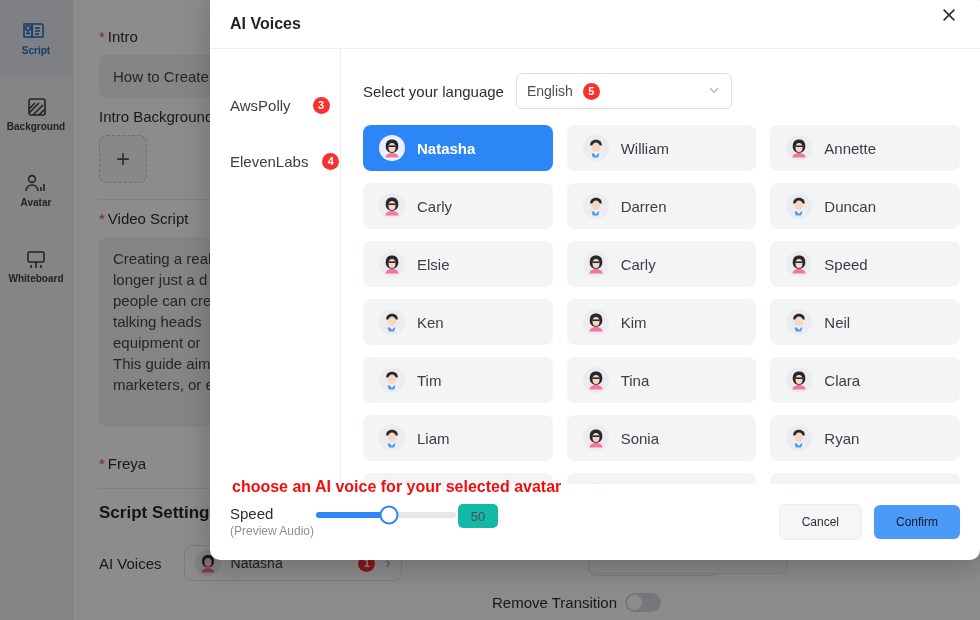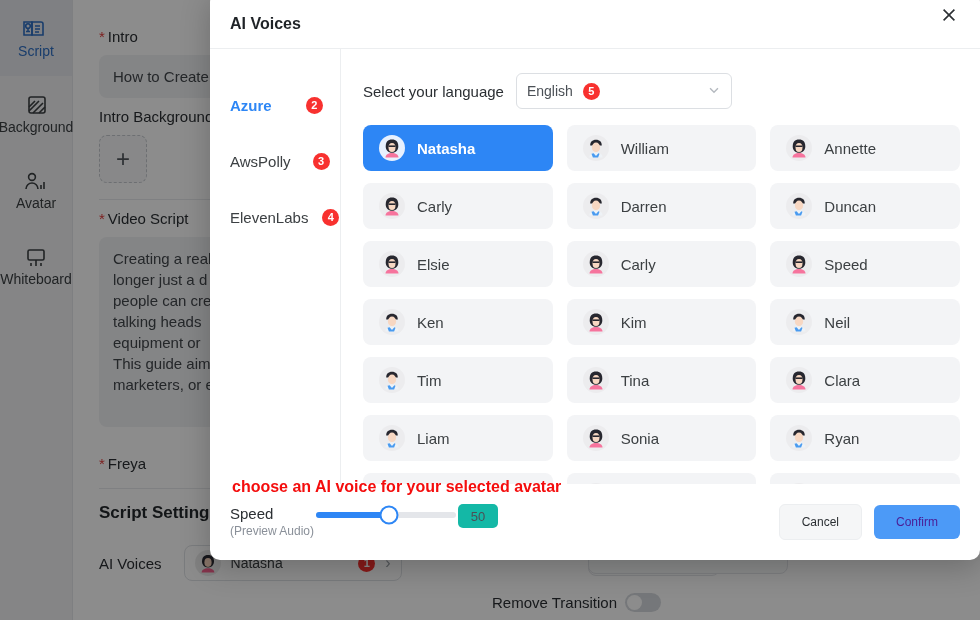--- a/index.html
+++ b/index.html
@@ -35,21 +35,22 @@
   }
   .rail-item {
     width: 72px;
     height: 76px;
     display: flex;
     flex-direction: column;
     align-items: center;
     justify-content: center;
     gap: 0;
     color: #3c4043;
-    font-size: 14px;
+    font-size: 10px;
+    font-weight: bold;
   }
   .rail-item.active {
     background: #e7eaef;
     color: #2f6fc4;
   }
   .rail-icon {
     width: 30px;
     height: 26px;
     display: block;
   }
@@ -363,21 +364,21 @@
   .btn {
     height: 34px;
     border-radius: 6px;
     font-size: 12px;
     display: flex;
     align-items: center;
     justify-content: center;
     padding: 0 22px;
   }
   .btn-cancel { background: #f5f6f7; color: #2b2f33; border: 1px solid #eceef0; }
-  .btn-confirm { background: #4c9af7; color: #4c1d95; }
+  .btn-confirm { background: #4c9af7; color: #0f172a; }
 
   
   .annotation {
     position: absolute;
     left: 232px;
     top: 478px;
     font-size: 16px;
     color: #f40d0d;
     font-weight: bold;
     white-space: nowrap;
@@ -498,24 +499,20 @@
     <span class="close-btn">
       <svg viewBox="0 0 20 20" width="18" height="18" stroke="#2c3034" stroke-width="1.8" fill="none">
         <path d="M4 4l12 12M16 4L4 16"></path>
       </svg>
     </span>
   </div>
 
   <div class="modal-body">
 
     <div class="tabs-col">
-      <div class="tab-row active t-azure">
-        <span>Azure</span>
-        <span class="badge">2</span>
-      </div>
       <div class="tab-row t-aws">
         <span>AwsPolly</span>
         <span class="badge">3</span>
       </div>
       <div class="tab-row t-eleven">
         <span>ElevenLabs</span>
         <span class="badge">4</span>
       </div>
     </div>
 

